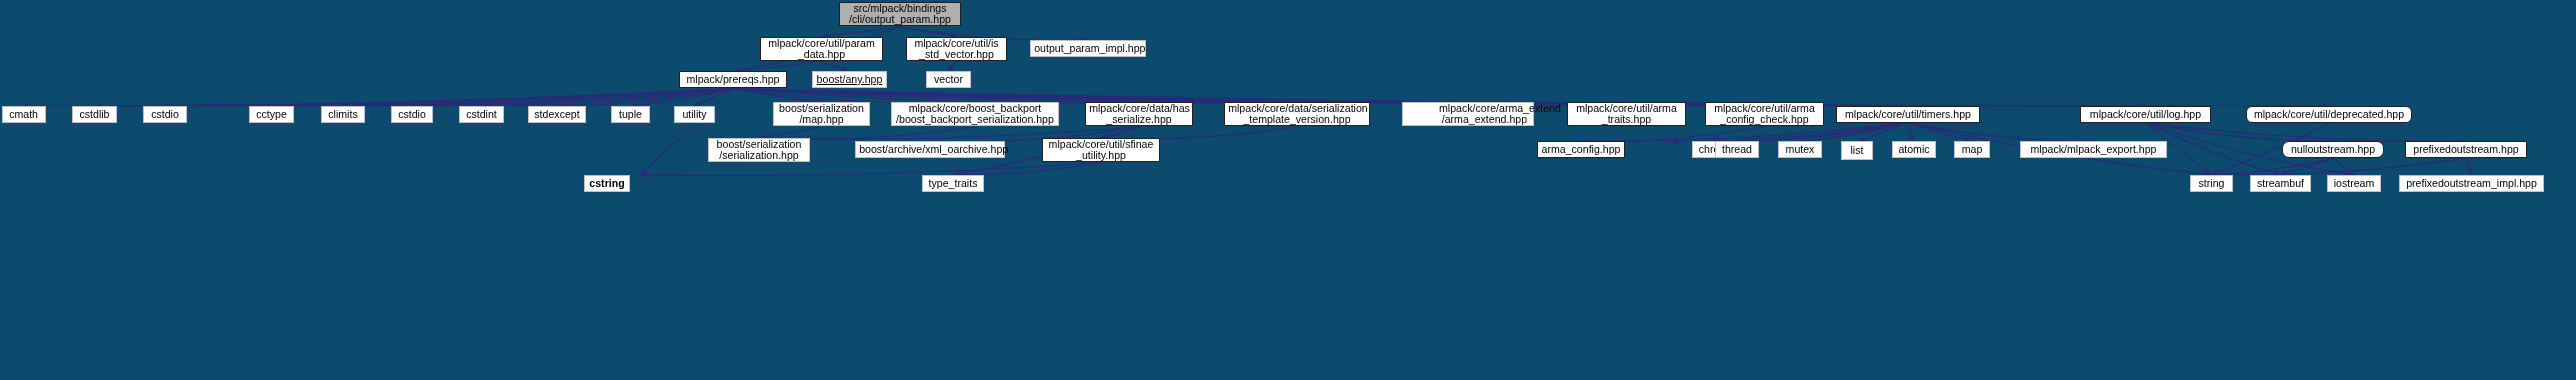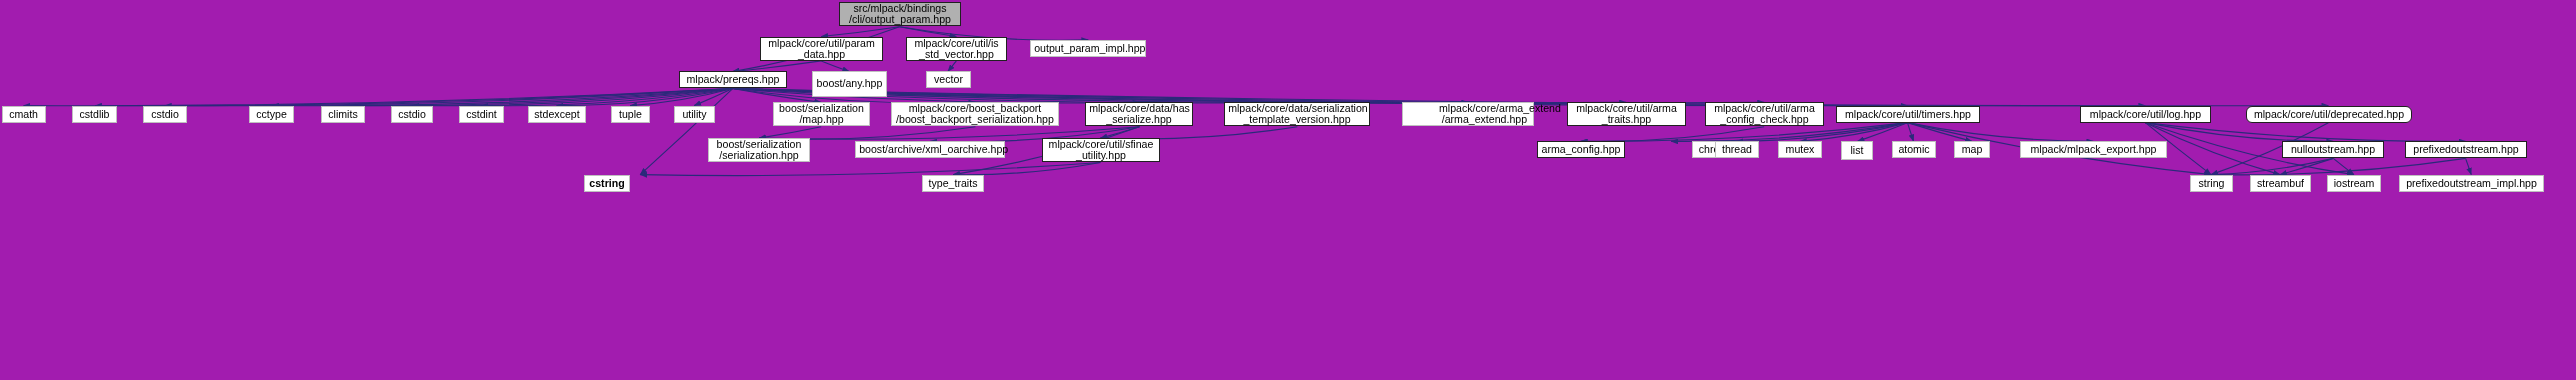--- a/index.html
+++ b/index.html
@@ -5,21 +5,21 @@
 <style>
   html, body {
     margin: 0;
     padding: 0;
     background: #ffffff;
   }
   #graph {
     position: relative;
     width: 2576px;
     height: 381px;
-    background: #a21caf;
+    background: #0c4a6e;
     font-family: "Liberation Sans", sans-serif;
     overflow: hidden;
   }
   #edges {
     position: absolute;
     left: 0;
     top: 0;
     width: 2576px;
     height: 381px;
     pointer-events: none;
@@ -126,21 +126,21 @@
   </svg>
   <div id="nodes">
       <div class="node root" style="left: 839px; top: 2.4px; width: 122px; height: 24px;"><span>src/mlpack/bindings
 /cli/output_param.hpp</span></div>
       <div class="node bold" style="left: 760px; top: 37px; width: 123px; height: 24px;"><span>mlpack/core/util/param
 _data.hpp</span></div>
       <div class="node bold" style="left: 906px; top: 37px; width: 101px; height: 24px;"><span>mlpack/core/util/is
 _std_vector.hpp</span></div>
       <div class="node" style="left: 1030px; top: 40px; width: 116px; height: 17px;"><span>output_param_impl.hpp</span></div>
       <div class="node bold" style="left: 679px; top: 71px; width: 108px; height: 17px;"><span>mlpack/prereqs.hpp</span></div>
-      <div class="node" style="left: 812px; top: 71px; width: 75px; height: 26px;"><span>boost/any.hpp</span></div>
+      <div class="node" style="left: 812px; top: 71px; width: 75px; height: 17px; text-decoration: underline;"><span>boost/any.hpp</span></div>
       <div class="node" style="left: 926px; top: 71px; width: 45px; height: 17px;"><span>vector</span></div>
       <div class="node" style="left: 1.6px; top: 106px; width: 44px; height: 17px;"><span>cmath</span></div>
       <div class="node" style="left: 72px; top: 106px; width: 45px; height: 17px;"><span>cstdlib</span></div>
       <div class="node" style="left: 143px; top: 106px; width: 44px; height: 17px;"><span>cstdio</span></div>
       <div class="node" style="left: 249px; top: 106px; width: 45px; height: 17px;"><span>cctype</span></div>
       <div class="node" style="left: 321px; top: 106px; width: 44px; height: 17px;"><span>climits</span></div>
       <div class="node" style="left: 391px; top: 106px; width: 42px; height: 17px;"><span>cstdio</span></div>
       <div class="node" style="left: 459px; top: 106px; width: 45px; height: 17px;"><span>cstdint</span></div>
       <div class="node" style="left: 528px; top: 106px; width: 58px; height: 17px;"><span>stdexcept</span></div>
       <div class="node" style="left: 611px; top: 106px; width: 39px; height: 17px;"><span>tuple</span></div>
@@ -168,21 +168,21 @@
       <div class="node bold" style="left: 1042px; top: 138px; width: 118px; height: 24px;"><span>mlpack/core/util/sfinae
 _utility.hpp</span></div>
       <div class="node bold" style="left: 1537px; top: 141px; width: 88px; height: 17px;"><span>arma_config.hpp</span></div>
       <div class="node" style="left: 1692px; top: 141px; width: 46px; height: 17px; text-align: center;"><span>chrono</span></div>
       <div class="node" style="left: 1715px; top: 141px; width: 44px; height: 17px;"><span>thread</span></div>
       <div class="node" style="left: 1778px; top: 141px; width: 44px; height: 17px;"><span>mutex</span></div>
       <div class="node" style="left: 1841px; top: 141px; width: 32px; height: 19px;"><span>list</span></div>
       <div class="node" style="left: 1892px; top: 141px; width: 44px; height: 17px;"><span>atomic</span></div>
       <div class="node" style="left: 1954px; top: 141px; width: 36px; height: 17px;"><span>map</span></div>
       <div class="node" style="left: 2020px; top: 141px; width: 147px; height: 17px;"><span>mlpack/mlpack_export.hpp</span></div>
-      <div class="node bold" style="left: 2282px; top: 141px; width: 102px; height: 17px;"><span>nulloutstream.hpp</span></div>
+      <div class="node bold" style="left: 2282px; top: 141px; width: 102px; height: 17px; border-radius: 7px;"><span>nulloutstream.hpp</span></div>
       <div class="node bold" style="left: 2405px; top: 141px; width: 122px; height: 17px;"><span>prefixedoutstream.hpp</span></div>
       <div class="node" style="left: 584px; top: 175px; width: 46px; height: 17px; font-weight: bold;"><span>cstring</span></div>
       <div class="node" style="left: 922px; top: 175px; width: 62px; height: 17px;"><span>type_traits</span></div>
       <div class="node" style="left: 2190px; top: 175px; width: 43px; height: 17px;"><span>string</span></div>
       <div class="node" style="left: 2250px; top: 175px; width: 61px; height: 17px;"><span>streambuf</span></div>
       <div class="node" style="left: 2327px; top: 175px; width: 54px; height: 17px;"><span>iostream</span></div>
       <div class="node" style="left: 2399px; top: 175px; width: 145px; height: 17px;"><span>prefixedoutstream_impl.hpp</span></div>
     </div>
 </div>
 

